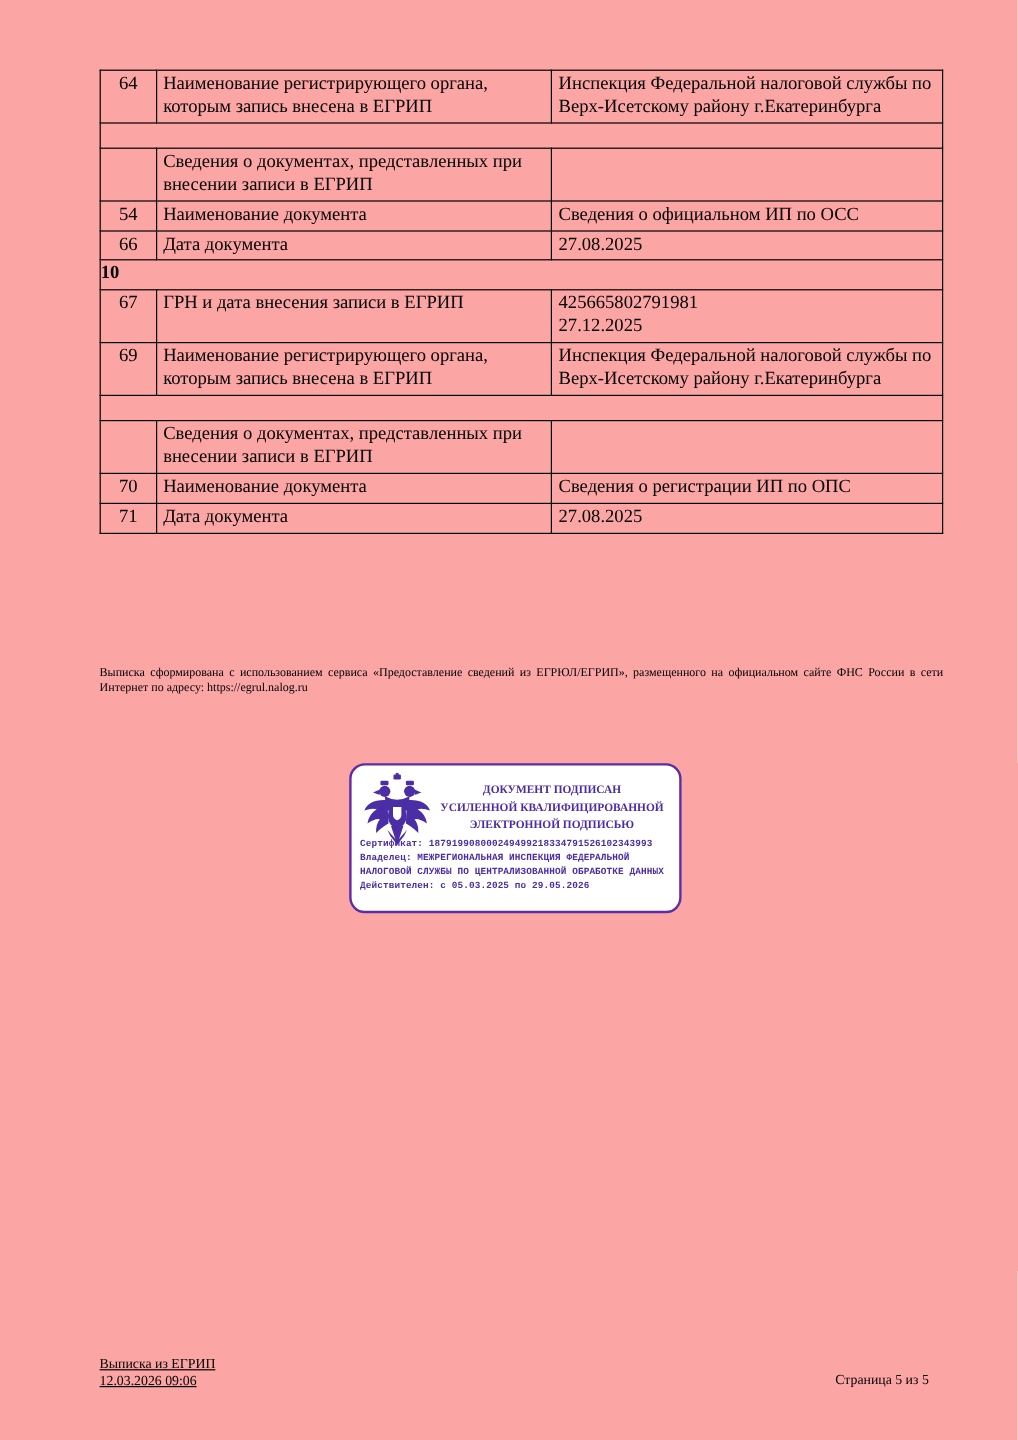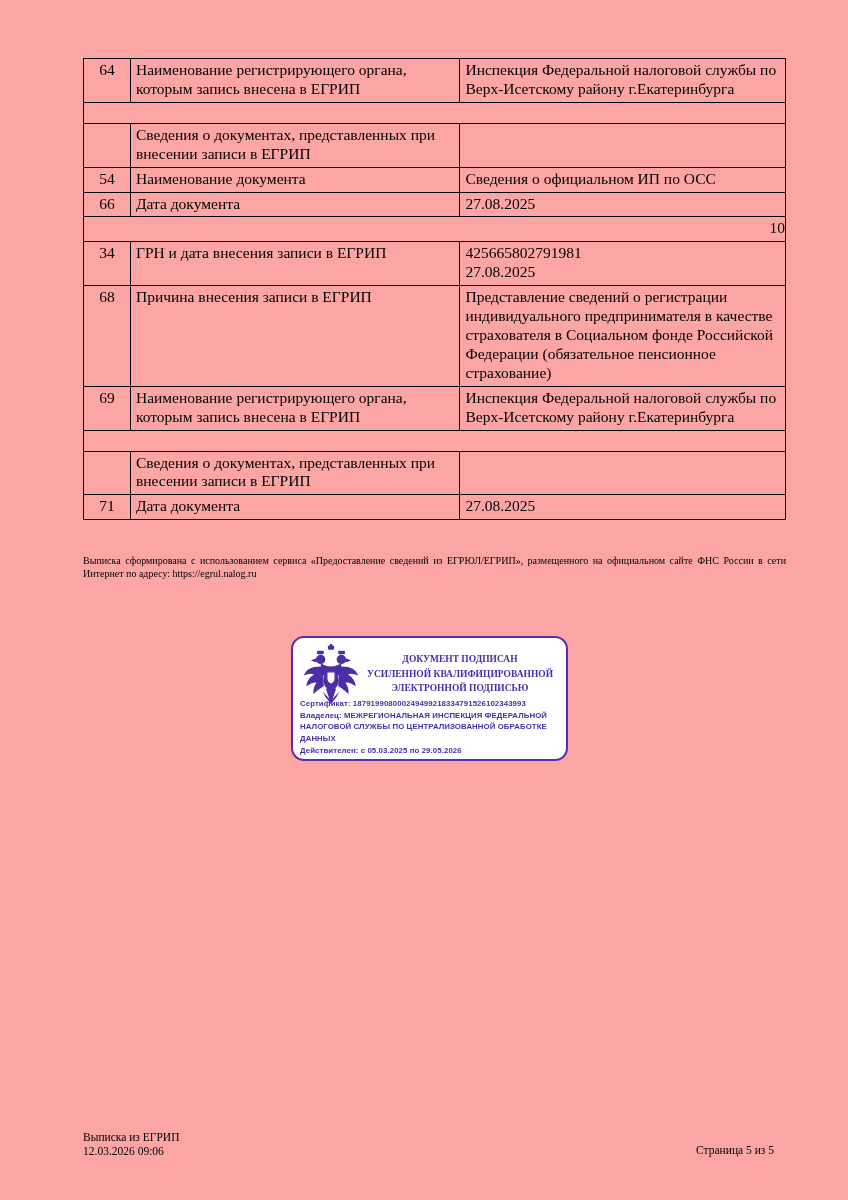--- a/index.html
+++ b/index.html
@@ -25,21 +25,21 @@
   table.records td {
     border: 1px solid #000;
     padding: 2px 5px 3px 5px;
     vertical-align: top;
   }
   td.c-num { width: 47px; text-align: center; }
   td.c-label { width: 330px; }
   td.c-value { width: 326px; white-space: pre-line; }
   tr.spacer td { height: 21px; padding: 0; }
   tr.section td {
-    text-align: right; font-weight: normal;
+    text-align: left; font-weight: bold;
     padding: 2px 0 3px 0;
   }
 
   
   .note {
     position: absolute; left: 83px; top: 555px;
     width: 703px;
     font-size: 10px; line-height: 1.28;
     text-align: justify;
   }
@@ -58,32 +58,32 @@
   .stamp-eagle { flex: 0 0 62px; margin-top: 1px; }
   .stamp-title {
     flex: 1; text-align: center;
     font-family: "Liberation Serif", serif;
     font-weight: bold; font-size: 9.5px; line-height: 1.55;
     padding-top: 9px;
   }
   .stamp-body {
     margin-top: -14px;
     font-weight: bold; font-size: 7.8px; line-height: 1.5;
-    font-family: Liberation Sans, sans-serif;
+    font-family: Liberation Mono, monospace;
     letter-spacing: .1px;
   }
   .stamp-line { white-space: normal; }
 
   
   .footer {
     position: absolute; left: 0; top: 1131px;
     width: 848px; height: 28px;
     font-size: 11.5px; line-height: 1.2;
   }
-  .footer-left { position: absolute; left: 83px; top: 0; }
+  .footer-left { position: absolute; left: 83px; top: 0; text-decoration: underline; }
   .footer-center { position: absolute; left: 0; right: 0; bottom: 1px; text-align: center; }
   .footer-right { position: absolute; right: 74px; bottom: 1px; }
 </style>
 </head>
 <body>
 
 <div class="page">
 
   <table class="records">
     <tbody>
@@ -107,42 +107,42 @@
     </tr>
     <tr>
       <td class="c-num">66</td>
       <td class="c-label">Дата документа</td>
       <td class="c-value">27.08.2025</td>
     </tr>
     <tr class="section">
       <td colspan="3">10</td>
     </tr>
     <tr>
-      <td class="c-num">34</td>
+      <td class="c-num">67</td>
       <td class="c-label">ГРН и дата внесения записи в ЕГРИП</td>
       <td class="c-value">425665802791981
-27.08.2025</td>
-    </tr>
-    <tr>
-      <td class="c-num">68</td>
-      <td class="c-label">Причина внесения записи в ЕГРИП</td>
-      <td class="c-value">Представление сведений о регистрации индивидуального предпринимателя в качестве страхователя в Социальном фонде Российской Федерации (обязательное пенсионное страхование)</td>
+27.12.2025</td>
     </tr>
     <tr>
       <td class="c-num">69</td>
       <td class="c-label">Наименование регистрирующего органа, которым запись внесена в ЕГРИП</td>
       <td class="c-value">Инспекция Федеральной налоговой службы по Верх-Исетскому району г.Екатеринбурга</td>
     </tr>
     <tr class="spacer">
           <td colspan="3"></td>
         </tr>
     <tr>
       <td class="c-num"></td>
       <td class="c-label">Сведения о документах, представленных при внесении записи в ЕГРИП</td>
       <td class="c-value"></td>
+    </tr>
+    <tr>
+      <td class="c-num">70</td>
+      <td class="c-label">Наименование документа</td>
+      <td class="c-value">Сведения о регистрации ИП по ОПС</td>
     </tr>
     <tr>
       <td class="c-num">71</td>
       <td class="c-label">Дата документа</td>
       <td class="c-value">27.08.2025</td>
     </tr>
   </tbody>
     </table>
 
   <p class="note">Выписка сформирована с использованием сервиса «Предоставление сведений из ЕГРЮЛ/ЕГРИП», размещенного на официальном сайте ФНС России в сети Интернет по адресу: https://egrul.nalog.ru</p>

